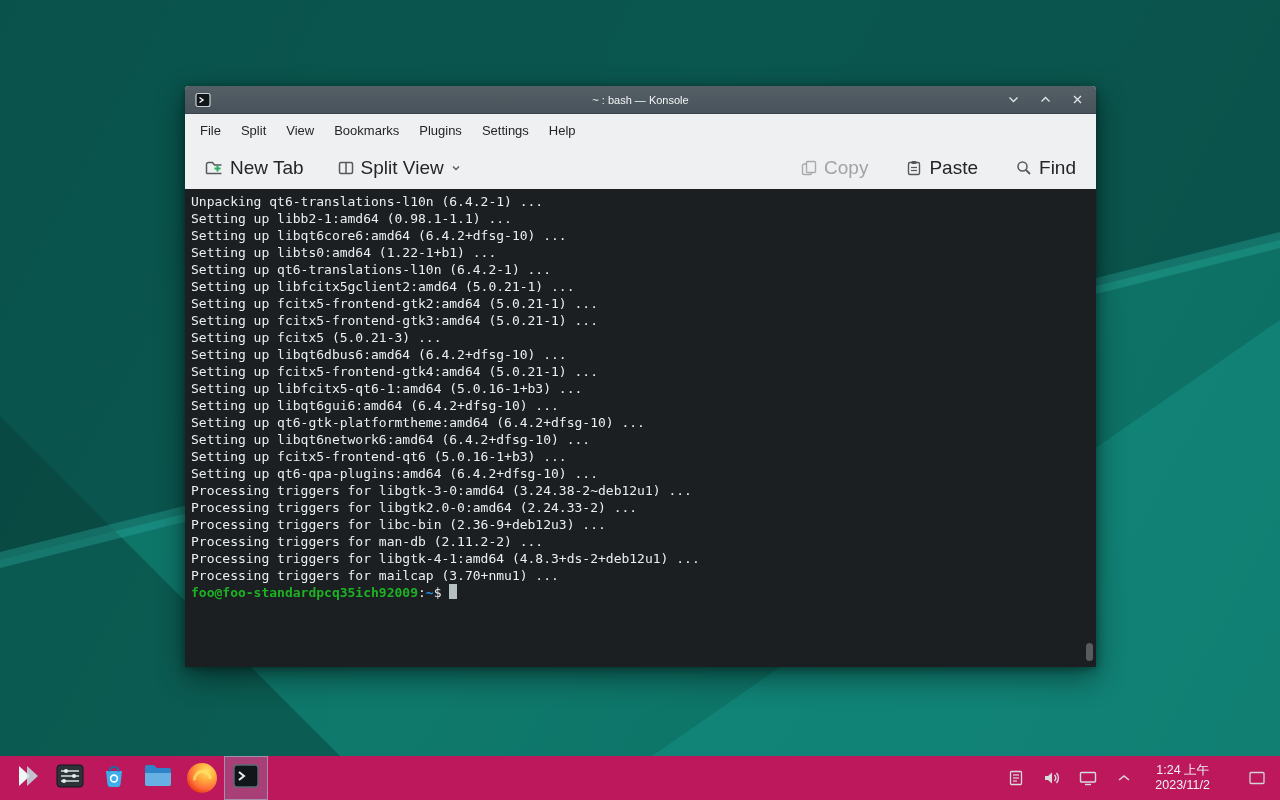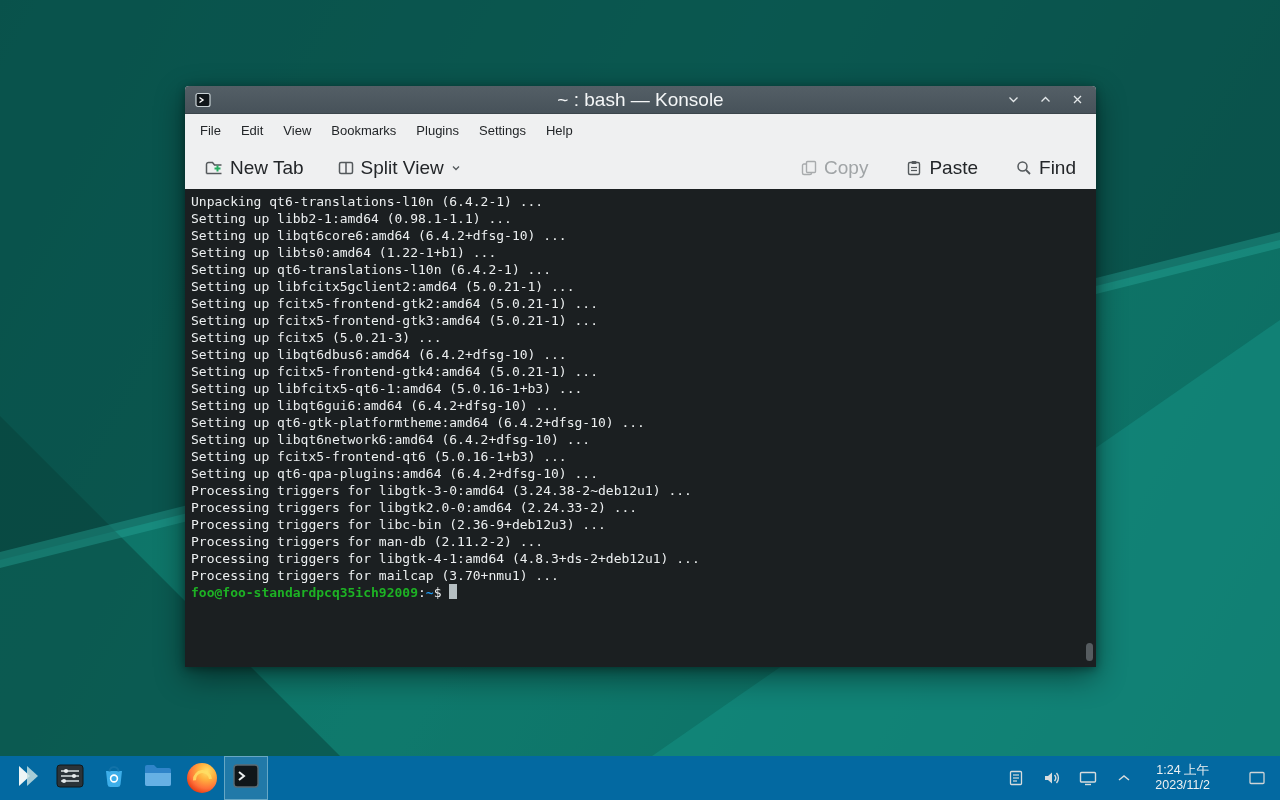--- a/index.html
+++ b/index.html
@@ -29,21 +29,21 @@
   .titlebar {
     height:28px; flex:0 0 28px;
     background:linear-gradient(#545f66, #47525a);
     border-radius:4px 4px 0 0;
     display:flex; align-items:center;
     padding:0 10px; position:relative;
     border-bottom:1px solid #3b454b;
   }
   .win-title {
     position:absolute; left:0; right:0; text-align:center;
-    color:#f4f6f7; font-size:19px; pointer-events:none;
+    color:#f4f6f7; font-size:11px; pointer-events:none;
   }
   .win-icon { display:flex; align-items:center; z-index:1; }
   .win-btns { margin-left:auto; display:flex; gap:14px; z-index:1; }
   .win-btn { width:18px; height:18px; display:flex; align-items:center; justify-content:center; cursor:default; }
 
   .menubar {
     height:33px; flex:0 0 33px; background:var(--chrome-bg,#eff0f1);
     display:flex; align-items:center; padding:12px 6px; gap:2px;
   }
   .menu-item {
@@ -87,21 +87,21 @@
     position:absolute; right:2px; top:4px; bottom:4px; width:9px;
   }
   .term-thumb {
     position:absolute; bottom:2px; width:7px; height:18px; left:1px;
     background:#565c60; border-radius:4px;
   }
 
   
   .panel {
     position:absolute; left:0; bottom:0; width:1280px; height:44px;
-    background:#0369a1; display:flex; padding:12px 8px;
+    background:#be185d; display:flex; padding:12px 8px;
     z-index:10;
   }
   .panel-left { display:flex; align-items:center; height:100%; }
   .task-btn {
     width:44px; height:44px; display:flex; align-items:center; justify-content:center;
   }
   .task-btn.launcher { width:40px; }
   .task-btn.active {
     background:rgba(110,165,185,.28);
     box-shadow: inset 0 0 0 1px rgba(160,205,220,.55);
@@ -158,21 +158,21 @@
           <svg width="13" height="13" viewBox="0 0 13 13">
               <path d="M3 3 l7 7 M10 3 l-7 7" stroke="#e4e8ea" stroke-width="1.3"></path>
             </svg>
         </span>
       </span>
     </div>
 
     <div class="menubar">
 
     <span class="menu-item">File</span>
-        <span class="menu-item">Edit</span>
+        <span class="menu-item">Split</span>
         <span class="menu-item">View</span>
         <span class="menu-item">Bookmarks</span>
         <span class="menu-item">Plugins</span>
         <span class="menu-item">Settings</span>
         <span class="menu-item">Help</span>
       </div>
 
     <div class="toolbar">
       <div class="tb-left">
         <button class="tb-btn">

